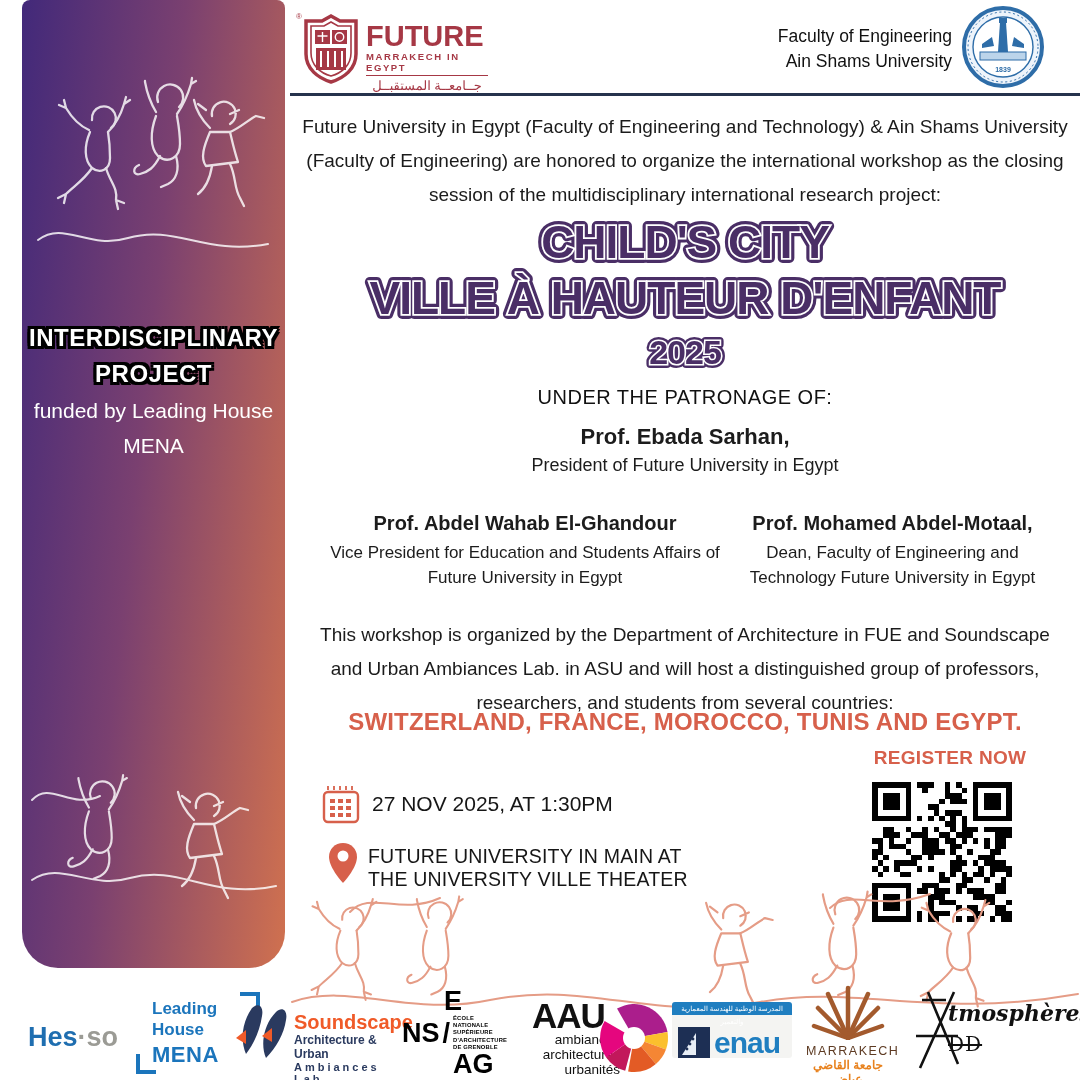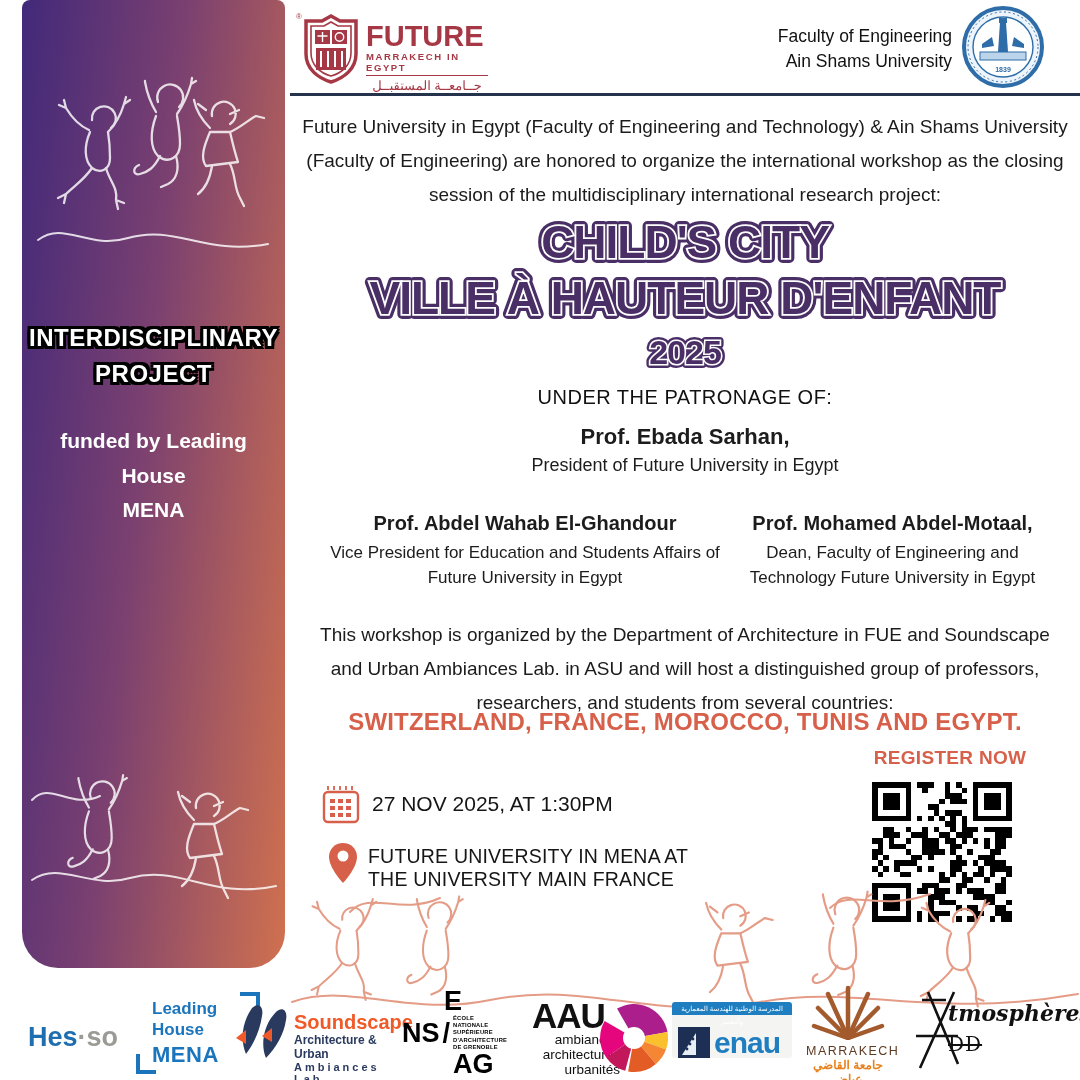--- a/index.html
+++ b/index.html
@@ -9,21 +9,21 @@
   .ctr{text-align:center;}
 
   
   .sidebar{left:22px;top:0;width:263px;height:968px;
     background:linear-gradient(96deg,#42297a 0%,#7a4070 45%,#d0714f 100%);
     border-radius:8px 8px 36px 36px;}
   .sb-title{left:0;top:320px;width:263px;font-weight:bold;font-size:24px;line-height:1.5;
     color:#fff;letter-spacing:.5px;
     text-shadow:-3px -3px 0 #000,3px -3px 0 #000,-3px 3px 0 #000,3px 3px 0 #000,
       -3px 0 0 #000,3px 0 0 #000,0 -3px 0 #000,0 3px 0 #000;}
-  .sb-funded{left:10px;top:424px;width:243px;font-weight:bold;font-size:21px;line-height:1.65;color:#fff;}
+  .sb-funded{left:10px;top:394px;width:243px;font-weight:normal;font-size:21px;line-height:1.65;color:#fff;}
   .lineart{stroke-linecap:round;stroke-linejoin:round;fill:none;}
   .white-art{color:#ffffff;opacity:.82;}
   .coral-art{color:#e59c86;}
 
   
   .divider{left:290px;top:93px;width:790px;height:3px;background:#26334d;}
   .fue-name{font-family:Liberation Sans, sans-serif;font-weight:bold;font-size:29px;color:#a63845;line-height:1;}
   .fue-sub{font-size:9.5px;letter-spacing:1.6px;color:#a63845;font-weight:bold;}
   .fue-ar{font-size:13px;color:#a63845;border-top:1.5px solid #a63845;padding-top:2px;margin-top:2px;text-align:center;}
   .asu-text{font-size:17.5px;line-height:1.45;text-align:right;color:#111;}
@@ -209,22 +209,22 @@
         <rect x="24" y="29" width="5" height="4"></rect>
     </g>
   </svg>
   <div class="abs date-text">27 NOV 2025, AT 1:30PM</div>
 
   <svg class="abs" style="left:328px;top:842px" width="30" height="42" viewBox="0 0 30 42">
     <path d="M15,1 C7,1 1,7 1,15 C1,26 15,41 15,41 C15,41 29,26 29,15 C29,7 23,1 15,1 Z" fill="#d7604b"></path>
     <circle cx="15" cy="14" r="5.5" fill="#fff"></circle>
   </svg>
   <div class="abs loc-text">
-    <div>FUTURE UNIVERSITY IN MENA AT</div>
-    <div>THE UNIVERSITY MAIN FRANCE</div>
+    <div>FUTURE UNIVERSITY IN MAIN AT</div>
+    <div>THE UNIVERSITY VILLE THEATER</div>
   </div>
 
   <svg id="qr-svg" class="abs" style="left:872px;top:782px" width="140" height="140" viewBox="0 0 140 140" shape-rendering="crispEdges">
       <rect x="0" y="0" width="39.199999999999996" height="39.199999999999996" fill="#000"></rect>
       <rect x="5.6" y="5.6" width="28" height="28" fill="#fff"></rect>
       <rect x="11.2" y="11.2" width="16.799999999999997" height="16.799999999999997" fill="#000"></rect>
       <rect x="100.8" y="0" width="39.199999999999996" height="39.199999999999996" fill="#000"></rect>
       <rect x="106.39999999999999" y="5.6" width="28" height="28" fill="#fff"></rect>
       <rect x="112" y="11.2" width="16.799999999999997" height="16.799999999999997" fill="#000"></rect>
       <rect x="0" y="100.8" width="39.199999999999996" height="39.199999999999996" fill="#000"></rect>

